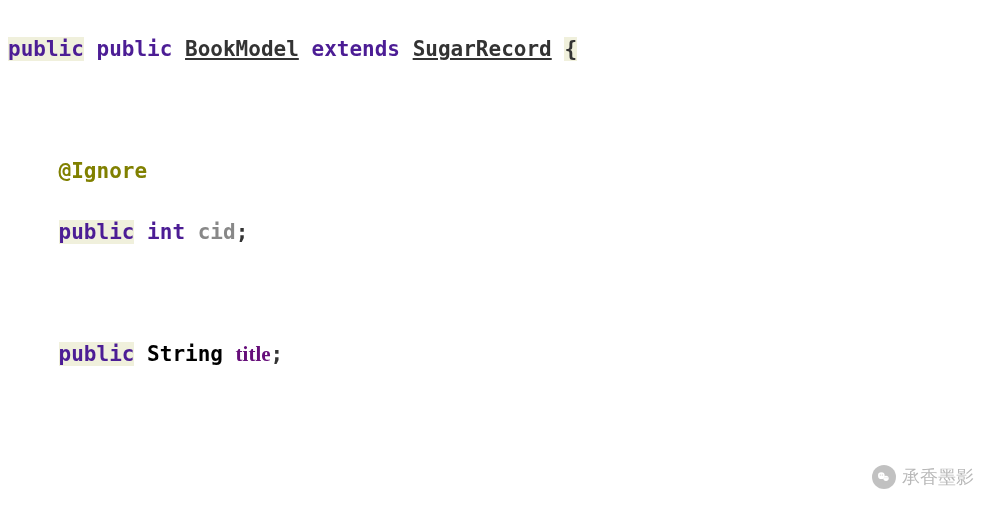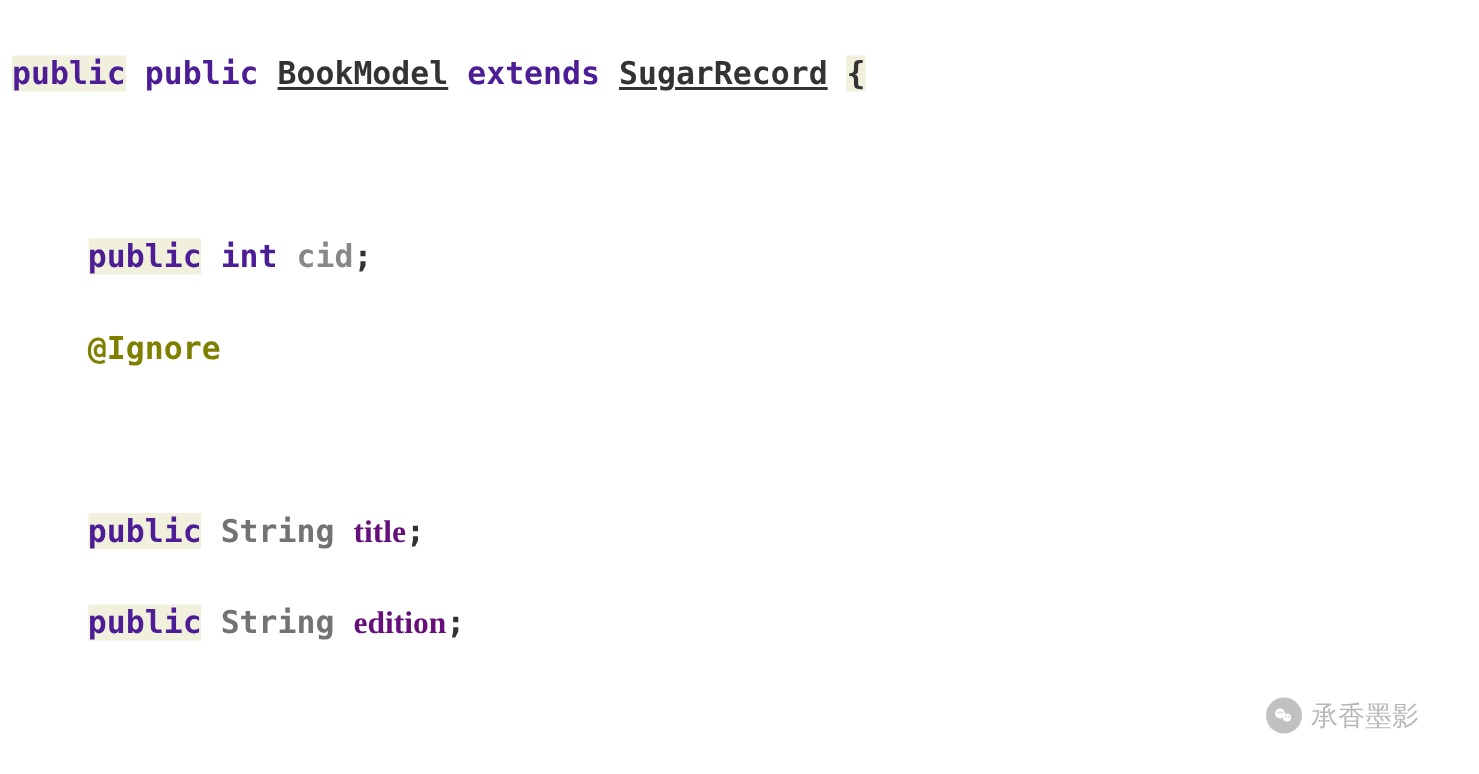--- a/index.html
+++ b/index.html
@@ -17,29 +17,29 @@
       line-height: 1.45;
       position: relative;
       overflow: hidden;
     }
     .code-container {
       padding: 4px 8px;
       white-space: pre;
     }
     .keyword { color: #4c1d95; }
     .classname { color: #333333; text-decoration: underline; }
-    .string-type { color: #737373; text-align: right; }
+    .string-type { color: #000000; text-align: right; }
     .annotation { color: #808000; }
     .field { color: #660e7a; font-family: Liberation Serif, serif; }
     .plain { color: #333333; }
     .gray-name { color: #888888; }
     .highlight-bg { background-color: #f0f0dc; }
     .watermark {
       position: absolute;
-      right: 40px;
+      right: 12px;
       bottom: 26px;
       display: flex;
       align-items: center;
       gap: 6px;
       opacity: 0.6;
     }
     .watermark-icon {
       width: 24px;
       height: 24px;
       border-radius: 50%;
@@ -57,25 +57,24 @@
       font-weight: normal;
       font-family: "PingFang SC", "Microsoft YaHei", sans-serif;
     }
   </style>
 </head>
 <body>
 
 <div class="code-container">
 <div><span class="highlight-bg"><span class="keyword">public</span></span> <span class="keyword">public</span> <span class="classname">BookModel</span> <span class="keyword">extends</span> <span class="classname">SugarRecord</span> <span class="highlight-bg"><span class="plain">{</span></span></div>
 <div> </div>
+<div>    <span class="annotation">@Ignore</span></div>
 <div>    <span class="highlight-bg"><span class="keyword">public</span></span> <span class="keyword">int</span> <span class="gray-name">cid</span><span class="plain">;</span></div>
-<div>    <span class="annotation">@Ignore</span></div>
 <div> </div>
 <div>    <span class="highlight-bg"><span class="keyword">public</span></span> <span class="string-type">String</span> <span class="field">title</span><span class="plain">;</span></div>
-<div>    <span class="highlight-bg"><span class="keyword">public</span></span> <span class="string-type">String</span> <span class="field">edition</span><span class="plain">;</span></div>
 <div> </div>
 
 
 
 
 
 
 
 
 

